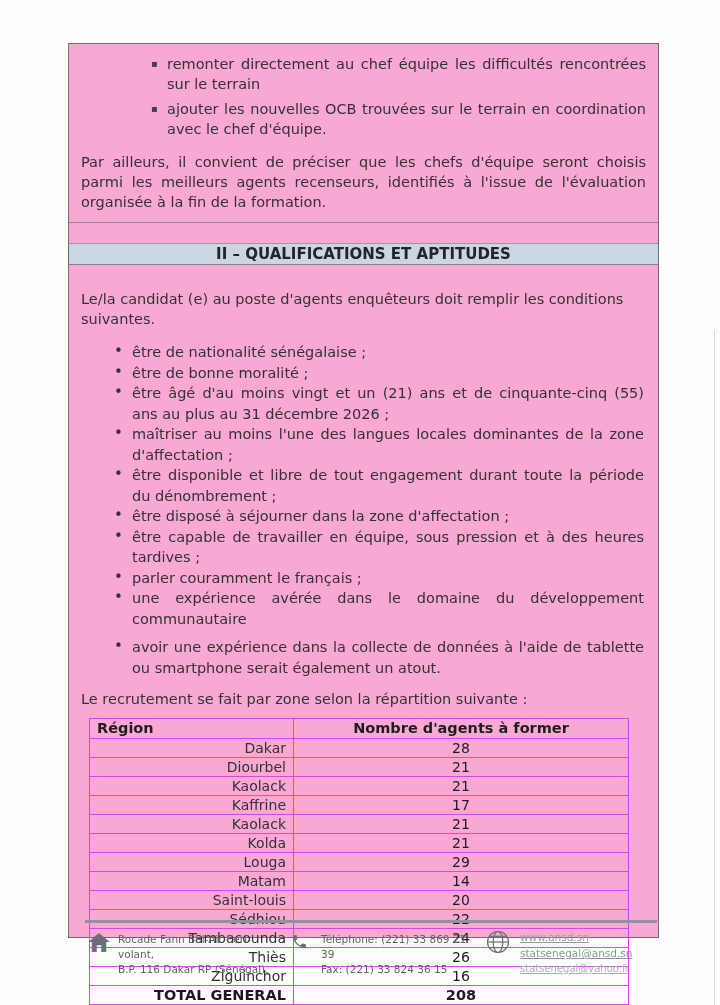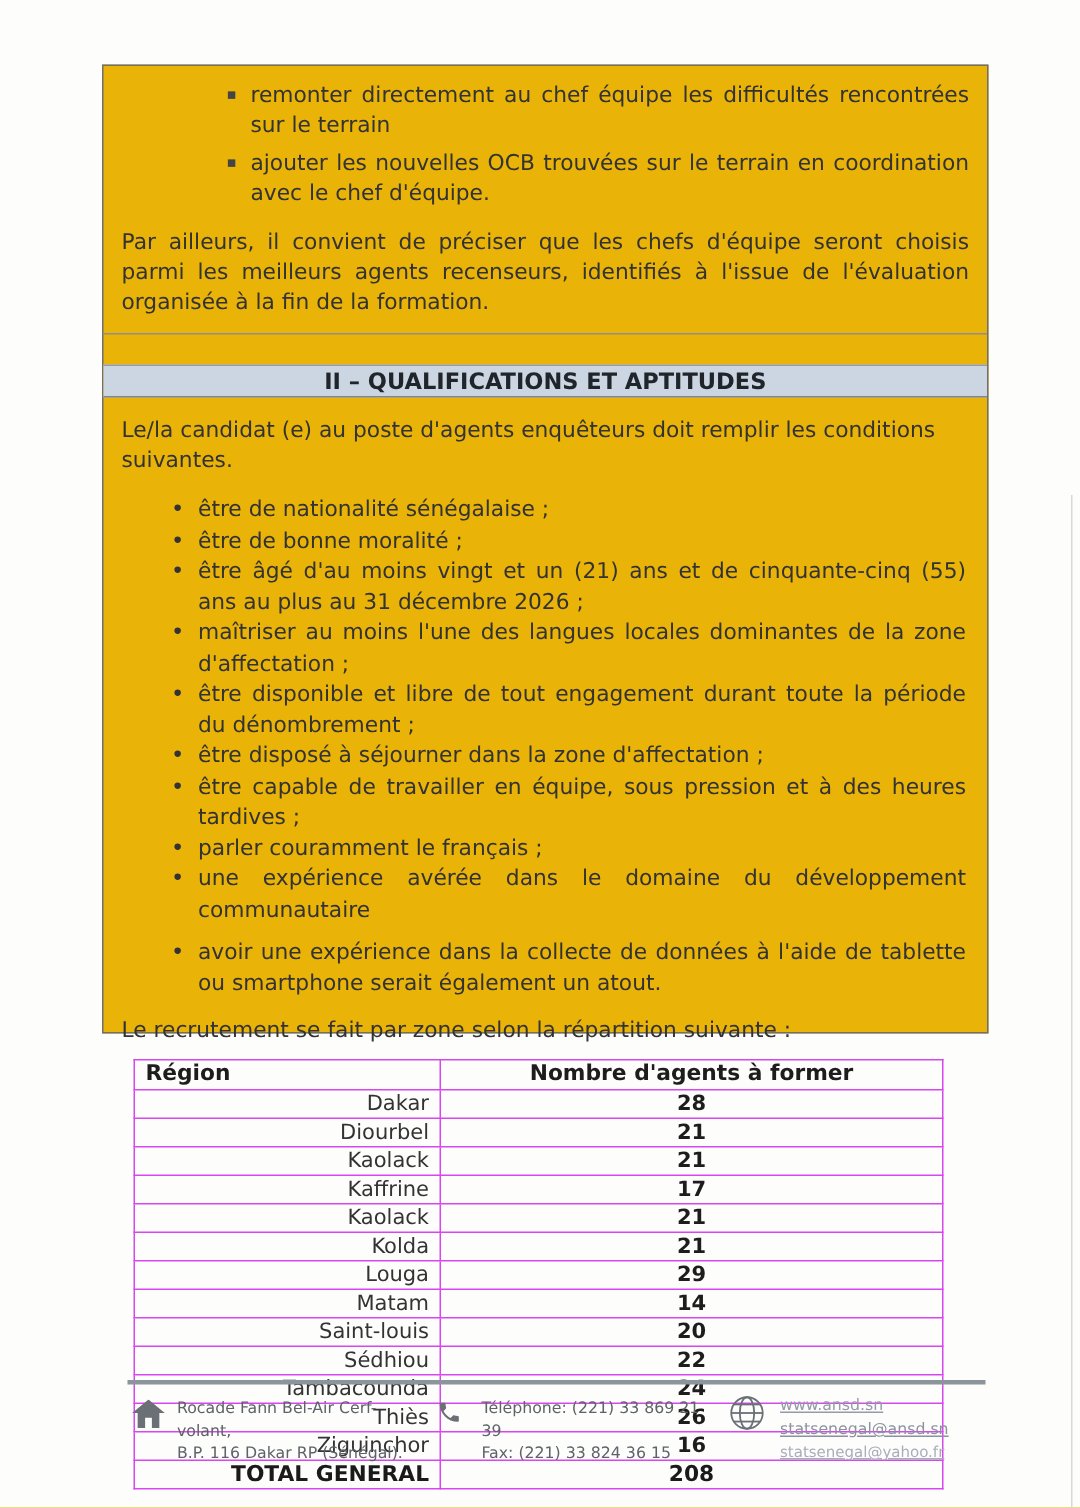--- a/index.html
+++ b/index.html
@@ -6,22 +6,22 @@
   html,body { margin:0; padding:0; }
   body {
     width:720px; height:1005px; position:relative;
     background:#fdfdfc; color:#2e2e2e;
     font-family:"DejaVu Sans", sans-serif;
     overflow:hidden;
   }
 
   
   .doc-box {
-    position:absolute; left:68px; top:43px; width:591px; height:646px;
-    border:1px solid #6f6f6f; background:#eab308;
+    position:absolute; left:68px; top:43px; width:591px; height:895px;
+    border:1px solid #6f6f6f; background:#f9a8d4;
   }
 
   
   .sq-list { list-style:none; margin:10px 0 0 0; padding:0 12px 0 82px; }
   .sq-list li {
     position:relative; padding-left:16px; font-size:14.5px; line-height:20px;
     margin-bottom:5px; text-align:justify; color:#333;
   }
   .sq-list li::before {
     content:"▪"; position:absolute; left:0; top:0; font-size:10px; color:#444;
@@ -34,21 +34,21 @@
 
   .pre-band-rule { border-top:1px solid #8e8e8e; margin-top:10px; }
 
   .section-band {
     margin-top:7px; height:22px; line-height:21px;
     border-top:1px solid #959ca6; border-bottom:1px solid #7d848d;
     text-align:center; font-weight:bold; font-size:15px; color:#20252c;
     background:#ccd6e3;
   }
 
-  .intro { margin:12px 12px 0 12px; font-size:14.5px; line-height:20px; color:#333; }
+  .intro { margin:24px 12px 0 12px; font-size:14.5px; line-height:20px; color:#333; }
 
   
   .dot-list { list-style:none; margin:13px 0 0 0; padding:0 14px 0 45px; }
   .dot-list li {
     position:relative; padding-left:18px; font-size:14.5px; line-height:20.5px;
     margin-bottom:0; text-align:justify; color:#333;
   }
   .dot-list li::before {
     content:"•"; position:absolute; left:0; top:-1px; font-size:15px; color:#333;
   }
@@ -66,21 +66,21 @@
     border:1px solid #d946ef; overflow:hidden; white-space:nowrap;
   }
   table.regions th {
     height:20px; font-size:14.5px; font-weight:bold; color:#1d1d1d;
     padding:0 7px; line-height:19px;
   }
   table.regions th.c1 { text-align:left; }
   table.regions th.c2 { text-align:center; }
   table.regions td { height:19px; font-size:14px; line-height:18px; padding:0 7px; }
   table.regions td.c1 { text-align:right; color:#333; }
-  table.regions td.c2 { text-align:center; font-weight:bold; color:#1d1d1d; }
+  table.regions td.c2 { text-align:center; font-weight:normal; color:#1d1d1d; }
   table.regions tr.total td { font-weight:bold; font-size:14.5px; color:#1a1a1a; }
 
   
   .footer-rule {
     position:absolute; left:85px; top:920px; width:572px; height:3px;
     background:#8c949c;
   }
   .f-group { position:absolute; top:932px; font-size:10.5px; line-height:15px; color:#5d6367; }
   .f-icon { position:absolute; left:0; top:1px; }
   .f-text { margin-left:30px; }

